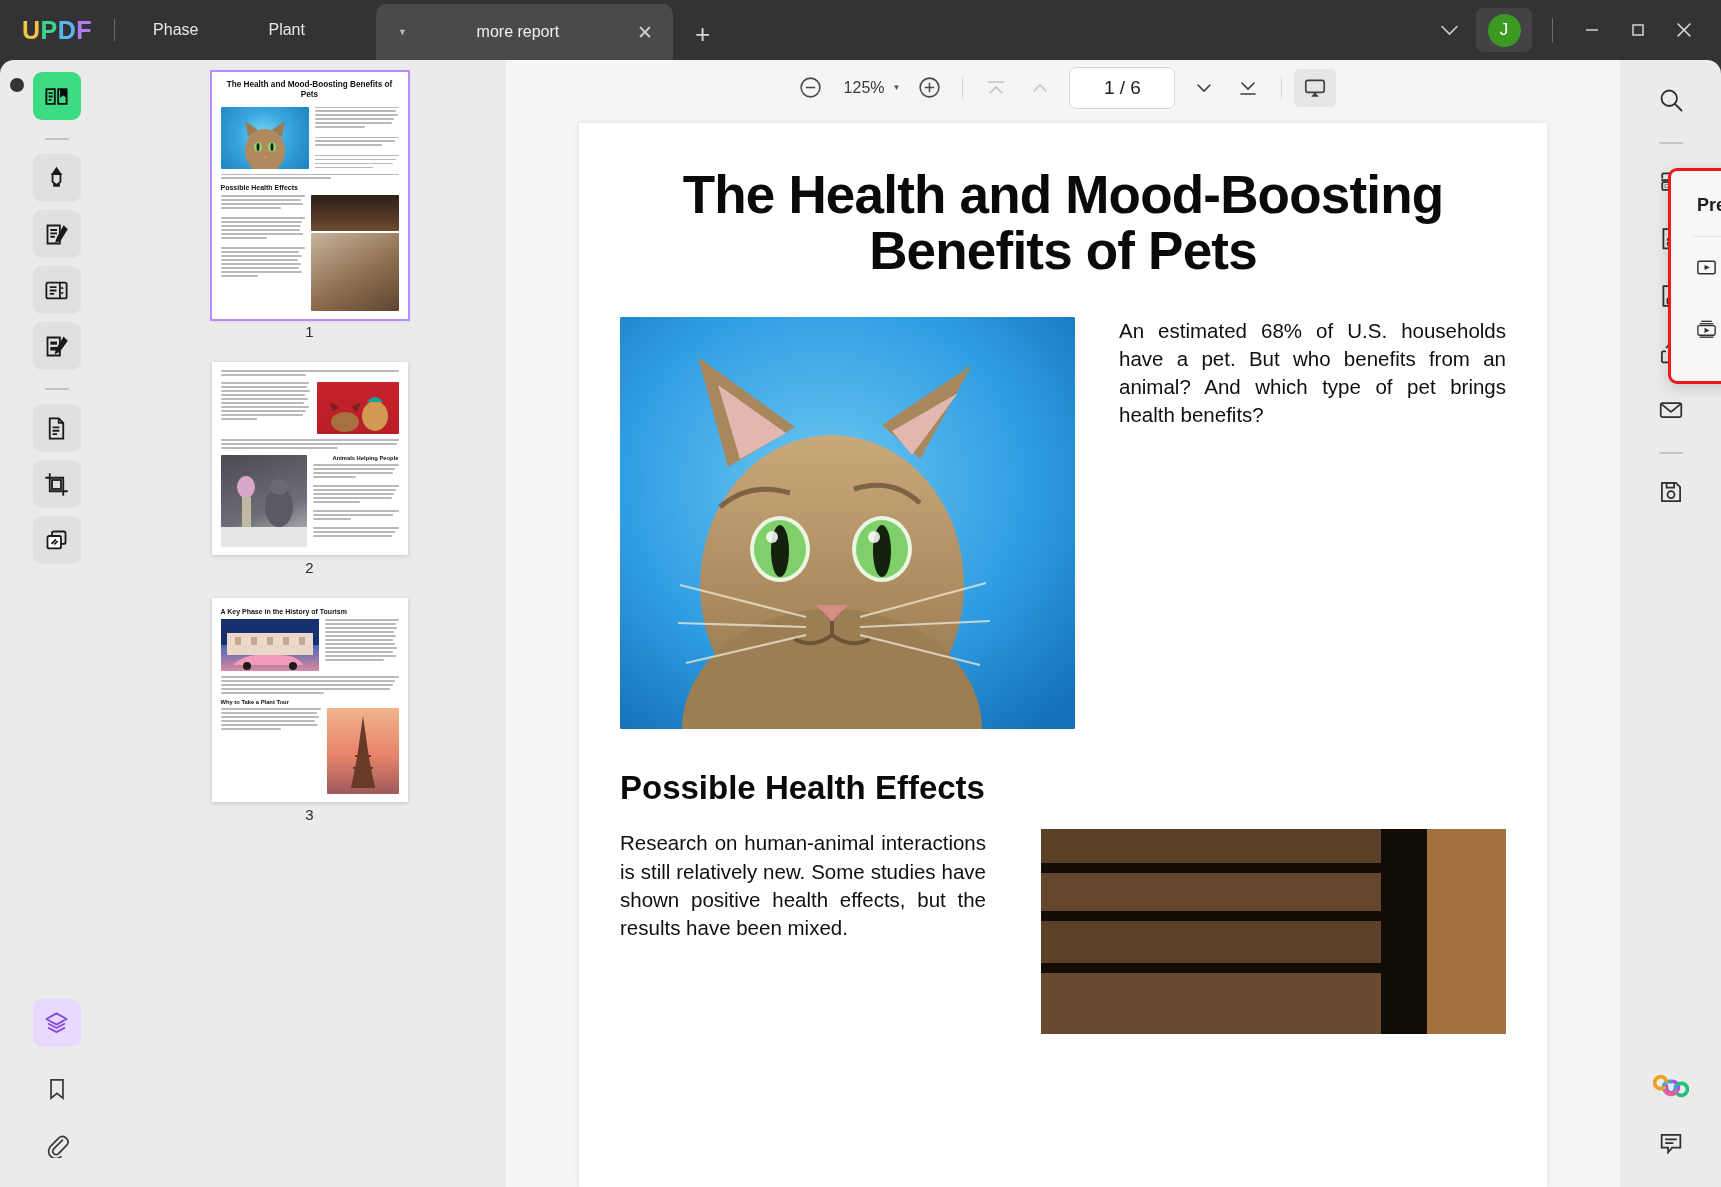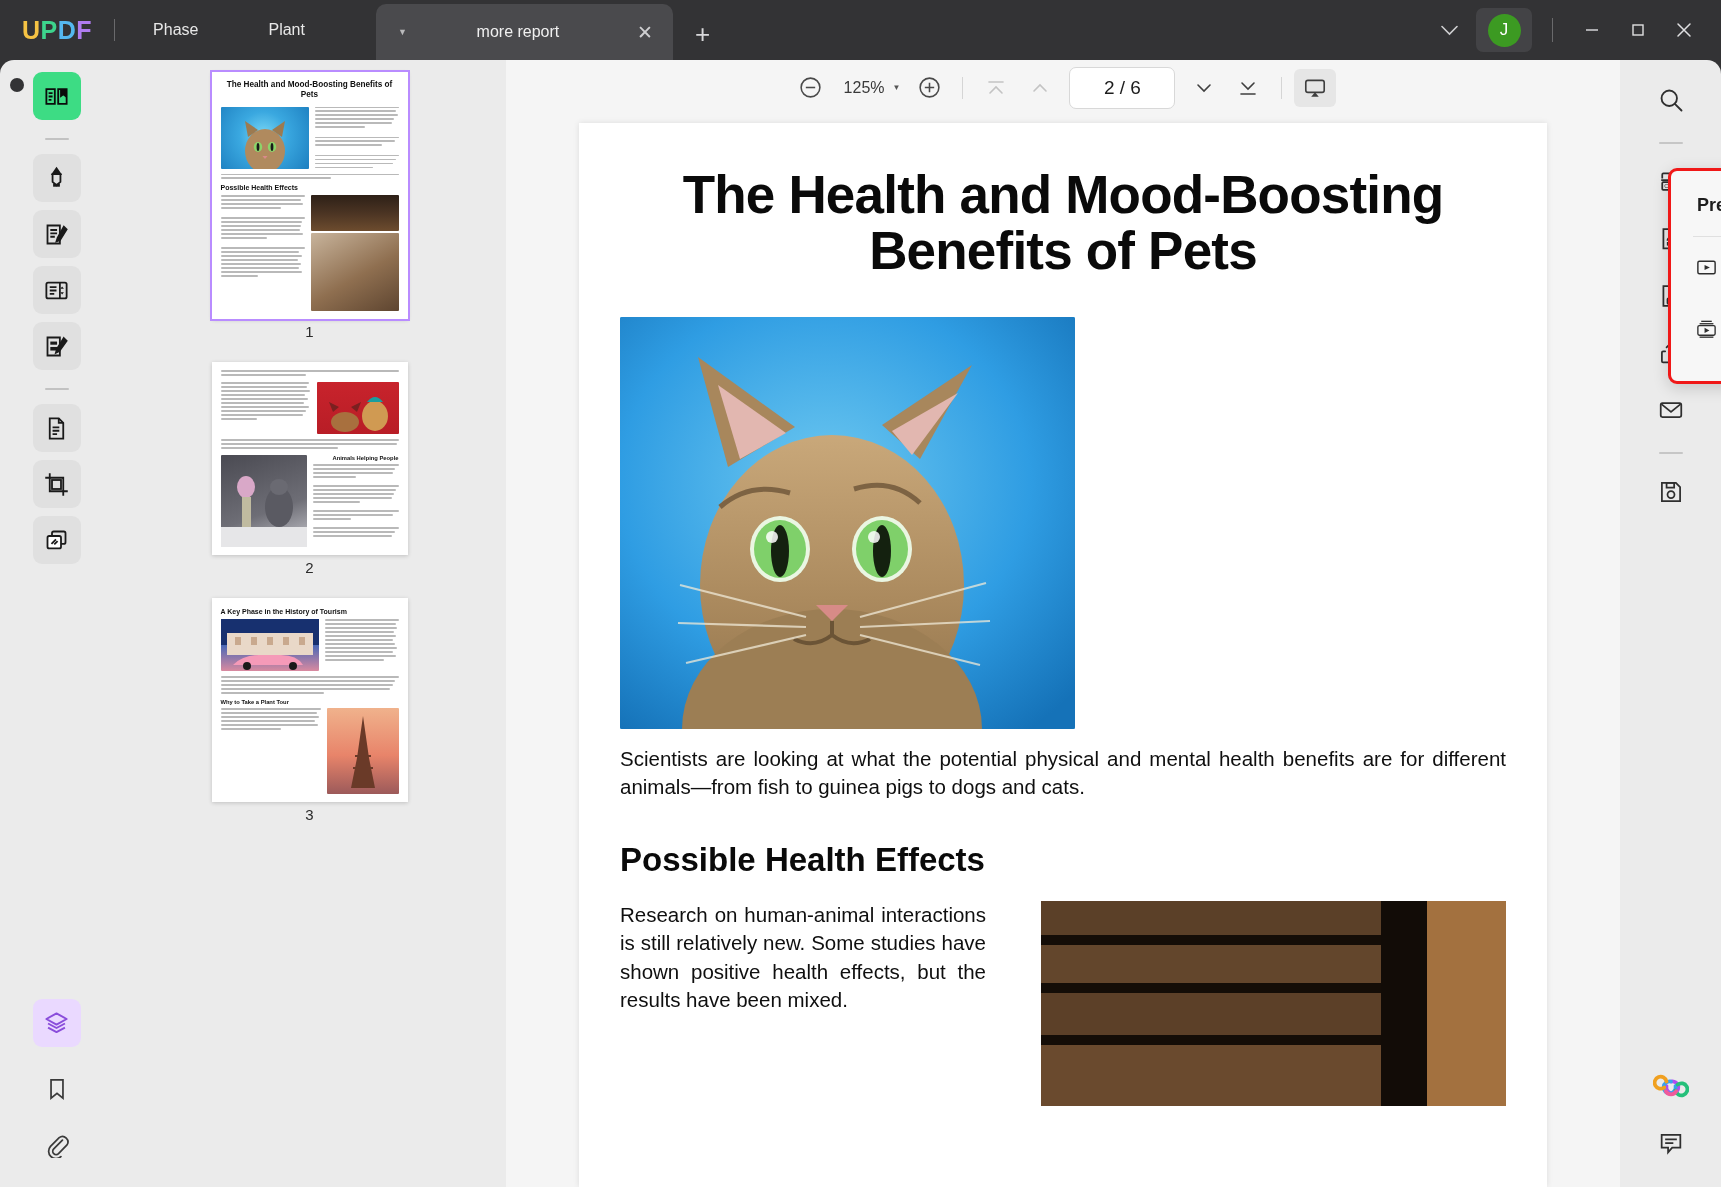--- a/index.html
+++ b/index.html
@@ -652,21 +652,21 @@
           <svg width="24" height="24" viewBox="0 0 24 24" fill="none" stroke="#c3c3c3" stroke-width="1.6" stroke-linecap="round">
               <path d="M5 6h14"></path>
               <path d="M6 17 L12 11 L18 17"></path>
             </svg>
         </div>
         <div class="tool-ic dim">
           <svg width="24" height="24" viewBox="0 0 24 24" fill="none" stroke="#c3c3c3" stroke-width="1.6" stroke-linecap="round">
               <path d="M6 15 L12 9 L18 15"></path>
             </svg>
         </div>
-        <div class="pagebox">2 / 6</div>
+        <div class="pagebox">1 / 6</div>
         <div class="tool-ic">
           <svg width="24" height="24" viewBox="0 0 24 24" fill="none" stroke="#3f3f3f" stroke-width="1.6" stroke-linecap="round">
               <path d="M6 9 L12 15 L18 9"></path>
             </svg>
         </div>
         <div class="tool-ic">
           <svg width="24" height="24" viewBox="0 0 24 24" fill="none" stroke="#3f3f3f" stroke-width="1.6" stroke-linecap="round">
               <path d="M6 7 L12 13 L18 7"></path>
               <path d="M5 18h14"></path>
             </svg>
@@ -721,23 +721,23 @@
                   <path d="M186 300 L60 268"></path>
                     <path d="M186 310 L58 306"></path>
                     <path d="M186 318 L66 346"></path>
                   <path d="M240 300 L366 266"></path>
                     <path d="M240 310 L370 304"></path>
                     <path d="M240 318 L360 348"></path>
                 </g>
               </svg>
             </div>
             <div class="pg-col">
-            </div>
-          </div>
-          <div class="pg-wide">Scientists are looking at what the potential physical and mental health benefits are for different animals—from fish to guinea pigs to dogs and cats.</div>
+              <p>An estimated 68% of U.S. households have a pet. But who benefits from an animal? And which type of pet brings health benefits?</p>
+            </div>
+          </div>
           <div class="pg-h2">Possible Health Effects</div>
           <div class="pg-bottom">
             <p>Research on human-animal interactions is still relatively new. Some studies have shown positive health effects, but the results have been mixed.</p>
             <div class="pg-photo2">
               <svg viewBox="0 0 465 205" preserveAspectRatio="xMidYMid slice" style="display:block">
                 <rect width="465" height="205" fill="#3a2718"></rect>
                 <rect x="0" y="0" width="340" height="34" fill="#5b4028"></rect>
                 <rect x="0" y="34" width="340" height="10" fill="#140d07"></rect>
                 <rect x="0" y="44" width="340" height="38" fill="#63462c"></rect>
                 <rect x="0" y="82" width="340" height="10" fill="#140d07"></rect>

